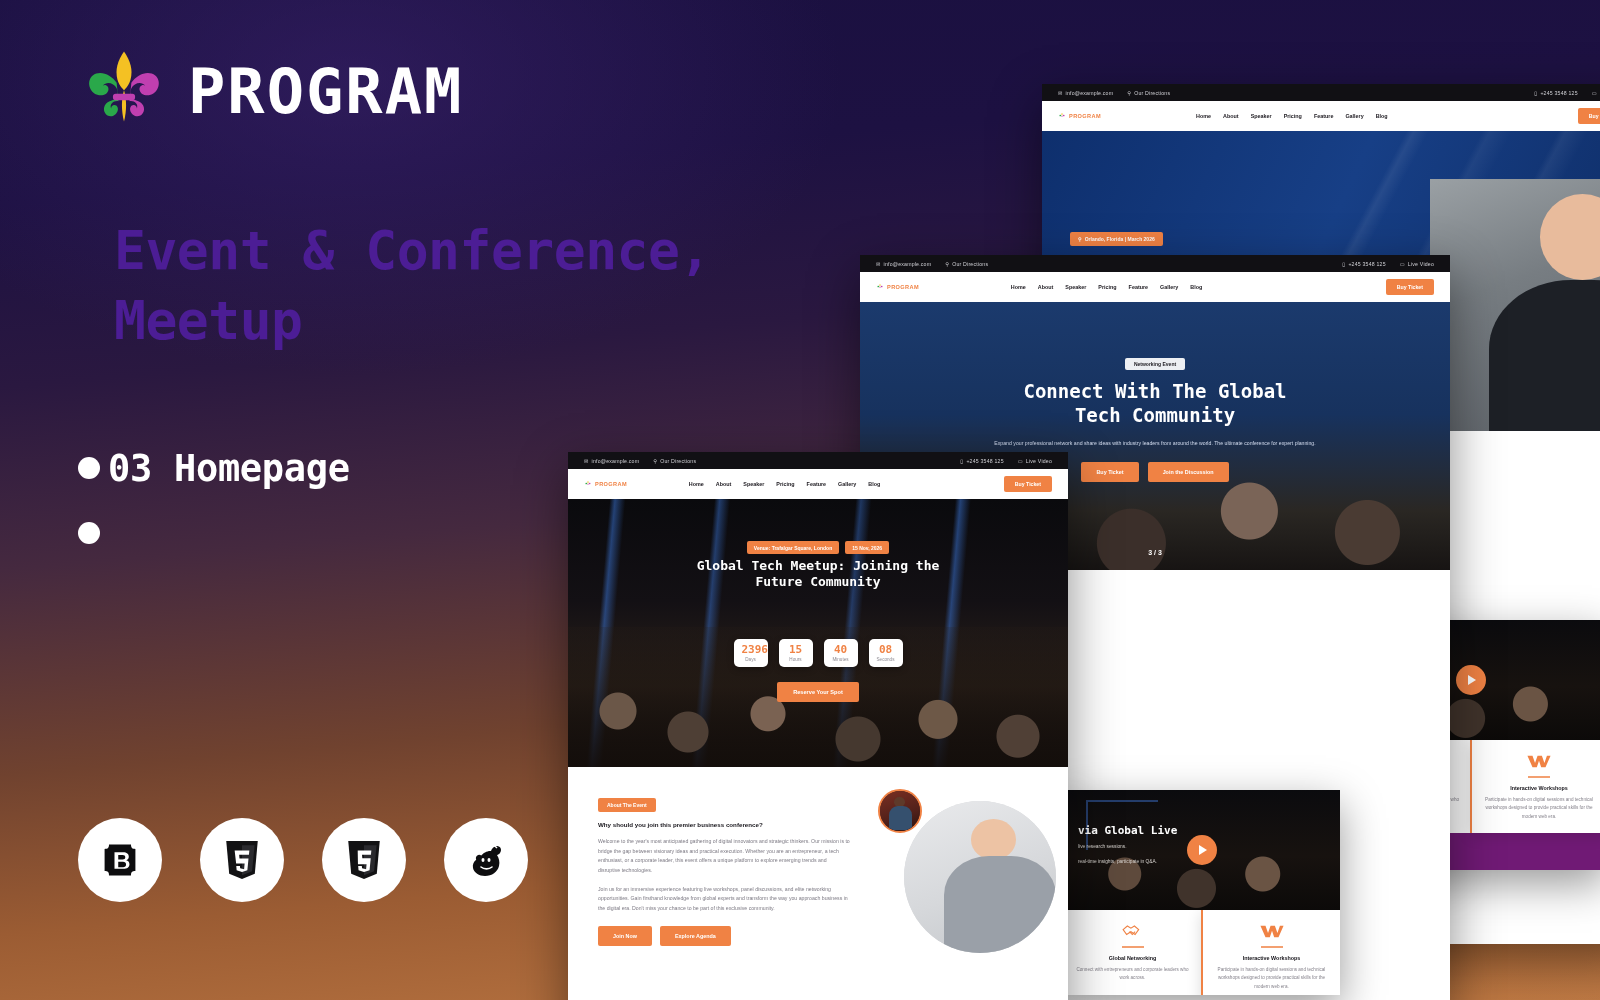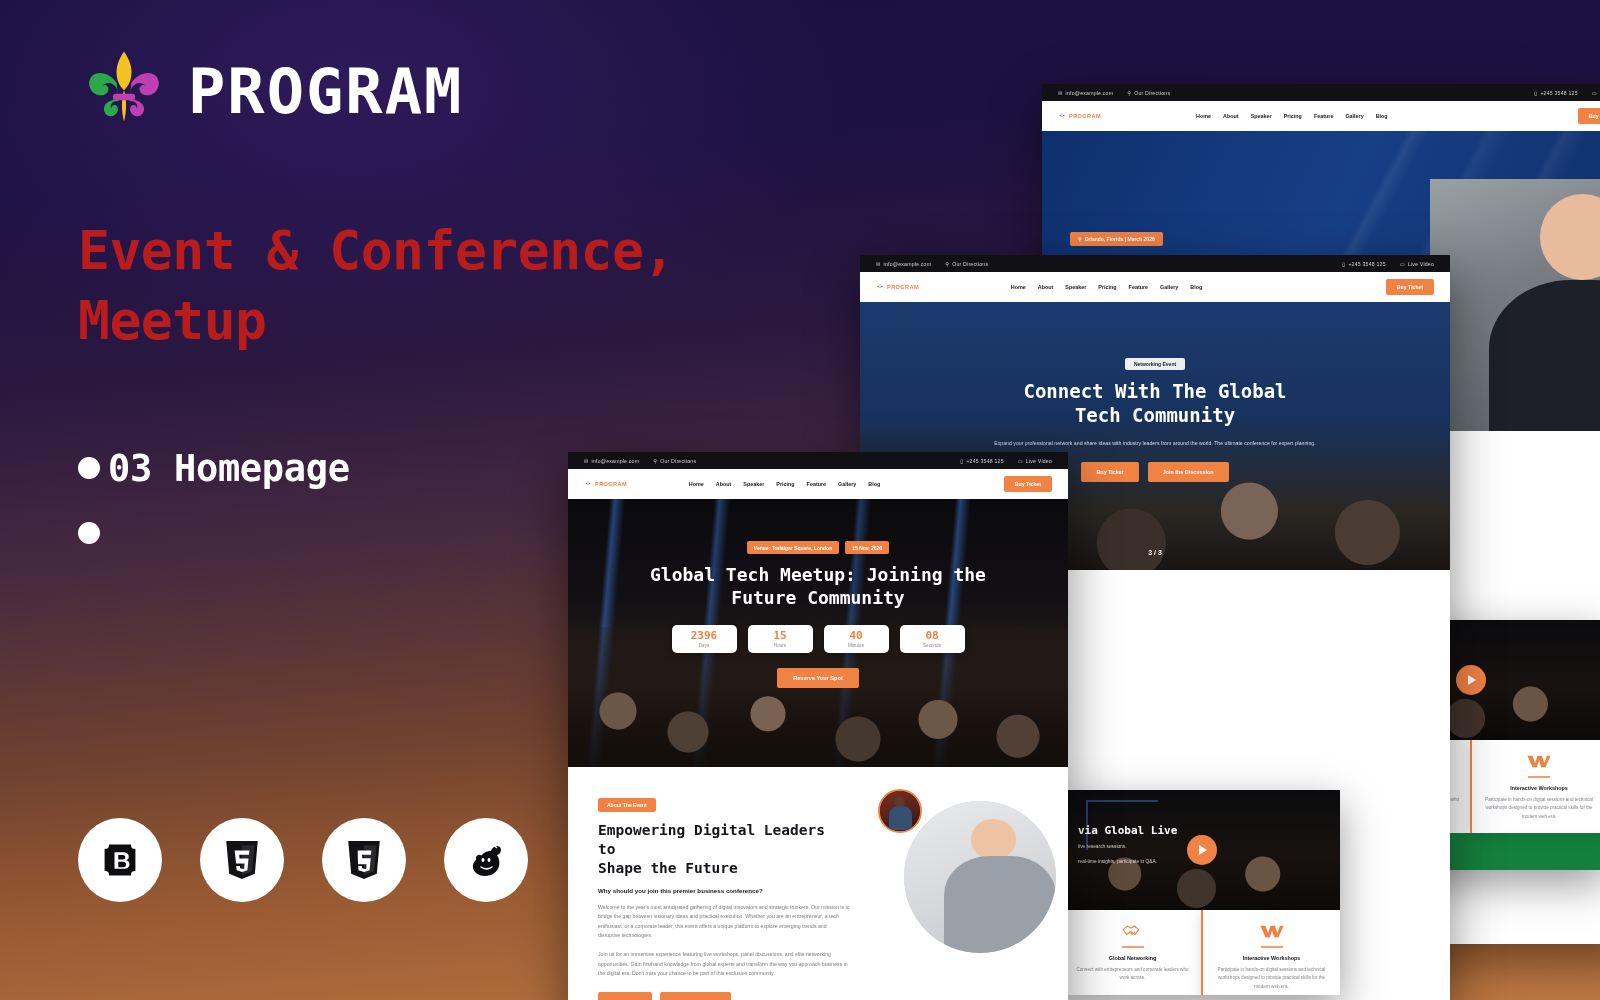--- a/index.html
+++ b/index.html
@@ -12,22 +12,22 @@
   .bg-glow{position:absolute;inset:0;background:
      radial-gradient(ellipse 700px 420px at 22% 8%, rgba(60,35,110,.55), transparent 70%),
      radial-gradient(ellipse 600px 400px at 85% 95%, rgba(200,120,60,.35), transparent 70%);
      pointer-events:none;}
 
   
   .left{position:absolute;left:78px;top:44px;width:760px;z-index:20;}
   .logo-row{display:flex;align-items:center;gap:18px;height:96px;}
   .fleur{width:92px;height:92px;flex:0 0 92px;}
   .brand{font-family:"DejaVu Sans Mono",monospace;font-weight:bold;font-size:62px;color:#fff;letter-spacing:2px;line-height:1;}
-  .headline{margin-top:76px;font-family:"DejaVu Sans Mono",monospace;font-weight:bold;color:#b91c1c;
-            font-size:53px;line-height:1.33;letter-spacing:-.5px;}
+  .headline{margin-top:76px;font-family:"DejaVu Sans Mono",monospace;font-weight:bold;color:#4c1d95;
+            font-size:53px;line-height:1.33;letter-spacing:-.5px;margin-left:36px;}
   .headline span{display:block;}
   .bullets{margin-top:90px;display:flex;flex-direction:column;gap:32px;}
   .bullet{display:flex;align-items:center;gap:8px;}
   .dot{width:22px;height:22px;border-radius:50%;background:#fff;flex:0 0 22px;}
   .bl-txt{font-family:"DejaVu Sans Mono",monospace;font-weight:bold;color:#fff;font-size:37px;letter-spacing:-.3px;}
   .badges{position:absolute;left:78px;top:818px;display:flex;gap:38px;z-index:20;}
   .badge{width:84px;height:84px;border-radius:50%;background:#fff;display:flex;align-items:center;justify-content:center;}
   .badge svg{display:block;}
 
   
@@ -87,23 +87,23 @@
      radial-gradient(circle at 10% 60%,#6b5748 0 18px,transparent 19px),
      radial-gradient(circle at 24% 75%,#4e3f35 0 20px,transparent 21px),
      radial-gradient(circle at 40% 62%,#7a6252 0 17px,transparent 18px),
      radial-gradient(circle at 58% 80%,#45382f 0 22px,transparent 23px),
      radial-gradient(circle at 74% 66%,#6d5847 0 19px,transparent 20px),
      radial-gradient(circle at 90% 78%,#504036 0 21px,transparent 22px),
      linear-gradient(180deg,rgba(40,30,22,.2),rgba(20,14,11,.92));}
   .h3b .ctr{position:absolute;left:0;right:0;top:42px;text-align:center;}
   .vrow{display:flex;gap:6px;justify-content:center;}
   .vp{background:#f08244;color:#fff;font-size:5px;font-weight:bold;padding:3.5px 7px;border-radius:2px;}
-  .h3b h2{color:#fff;font-family:"DejaVu Sans Mono",monospace;font-weight:bold;font-size:18px;line-height:1.25;margin-top:10px;padding:0 40px;}
+  .h3b h2{color:#fff;font-family:"DejaVu Sans Mono",monospace;font-weight:bold;font-size:13px;line-height:1.25;margin-top:4px;padding:0 40px;}
   .cdrow{display:flex;gap:11px;justify-content:center;margin-top:16px;}
-  .cdbox{background:#fff;border-radius:5px;padding:5px 8px;width:65px;text-align:center;box-shadow:0 2px 7px rgba(0,0,0,.3);}
+  .cdbox{background:#fff;border-radius:5px;padding:5px 8px;width:34px;text-align:center;box-shadow:0 2px 7px rgba(0,0,0,.3);margin-top:32px;}
   .cdn{color:#f08244;font-family:"DejaVu Sans Mono",monospace;font-weight:bold;font-size:11px;line-height:1.1;}
   .cdl{color:#8d8a92;font-size:4.6px;margin-top:1px;}
   .rsv{display:inline-block;background:#f08244;color:#fff;font-size:5.6px;font-weight:bold;padding:7px 16px;border-radius:2px;margin-top:15px;}
 
   .about{background:#fff;padding:26px 30px;display:flex;gap:20px;}
   .ab-l{width:252px;}
   .ab-pill{display:inline-block;background:#f08244;color:#fff;font-size:5px;font-weight:bold;padding:4px 9px;border-radius:2px;}
   .ab-l h3{color:#16141a;font-family:"DejaVu Sans Mono",monospace;font-weight:bold;font-size:14.5px;line-height:1.3;margin-top:9px;}
   .ab-sub{color:#16141a;font-weight:bold;font-size:6.2px;margin-top:9px;}
   .ab-l p{color:#7d7a84;font-size:5.2px;line-height:1.85;margin-top:9px;}
@@ -118,21 +118,21 @@
   .ph.man1::before{content:"";position:absolute;left:52%;top:6%;width:40%;height:34%;border-radius:50%;background:#e8bb9c;}
   .ph.man1::after{content:"";position:absolute;left:28%;top:40%;width:88%;height:62%;background:#1d2026;border-radius:44% 44% 0 0;}
   .ph.man2{background:linear-gradient(160deg,#e9eaec 0%,#d6d8db 55%,#c3c6ca 100%);}
   .ph.man2::before{content:"";position:absolute;left:44%;top:12%;width:30%;height:27%;border-radius:50%;background:#edc3a4;}
   .ph.man2::after{content:"";position:absolute;left:26%;top:36%;width:74%;height:64%;background:#9aa0a8;border-radius:40% 40% 0 0;}
   .ph.man3{background:linear-gradient(160deg,#7a2f22 0%,#51201a 60%,#2a1210 100%);}
   .ph.man3::before{content:"";position:absolute;left:36%;top:16%;width:26%;height:24%;border-radius:50%;background:#5e3a2a;}
   .ph.man3::after{content:"";position:absolute;left:22%;top:38%;width:58%;height:60%;background:#35506e;border-radius:38% 38% 0 0;}
 
   
-  .panel{position:absolute;background:#15803d;box-shadow:0 14px 40px rgba(0,0,0,.4);overflow:hidden;}
+  .panel{position:absolute;background:#701a75;box-shadow:0 14px 40px rgba(0,0,0,.4);overflow:hidden;}
   .pv{left:1064px;top:790px;width:276px;height:205px;z-index:9;}
   .pv2{left:1336px;top:620px;width:270px;height:250px;z-index:7;}
   .vid{position:relative;height:120px;background:
      radial-gradient(circle at 22% 70%,#5e4a3c 0 16px,transparent 17px),
      radial-gradient(circle at 48% 82%,#40332b 0 19px,transparent 20px),
      radial-gradient(circle at 72% 70%,#6a5444 0 17px,transparent 18px),
      linear-gradient(180deg,#0b0b0e 0%,#17120f 55%,#0c0a09 100%);}
   .vid .blue{position:absolute;left:8%;top:8%;width:26%;height:42%;border:2px solid rgba(60,110,200,.5);border-right:none;border-bottom:none;}
   .play{position:absolute;left:50%;top:50%;transform:translate(-50%,-50%);width:30px;height:30px;border-radius:50%;background:#f08244;display:flex;align-items:center;justify-content:center;}
   .play i{display:block;width:0;height:0;border-left:8px solid #fff;border-top:5px solid transparent;border-bottom:5px solid transparent;margin-left:2px;}
@@ -381,24 +381,20 @@
           <div class="cdn">08</div>
           <div class="cdl">Seconds</div>
         </div>
       </div>
       <span class="rsv">Reserve Your Spot</span>
     </div>
   </div>
   <div class="about">
     <div class="ab-l">
       <span class="ab-pill">About The Event</span>
-      <h3>
-        <span>Empowering Digital Leaders to</span><br>
-        <span>Shape the Future</span>
-      </h3>
       <div class="ab-sub">Why should you join this premier business conference?</div>
       <p>Welcome to the year's most anticipated gathering of digital innovators and strategic thinkers. Our mission is to bridge the gap between visionary ideas and practical execution. Whether you are an entrepreneur, a tech enthusiast, or a corporate leader, this event offers a unique platform to explore emerging trends and disruptive technologies.</p>
       <p>Join us for an immersive experience featuring live workshops, panel discussions, and elite networking opportunities. Gain firsthand knowledge from global experts and transform the way you approach business in the digital era. Don't miss your chance to be part of this exclusive community.</p>
       <div class="ab-btns">
         <span class="obtn">Join Now</span>
         <span class="obtn">Explore Agenda</span>
       </div>
     </div>
     <div class="ab-r">
       <div class="mini">

